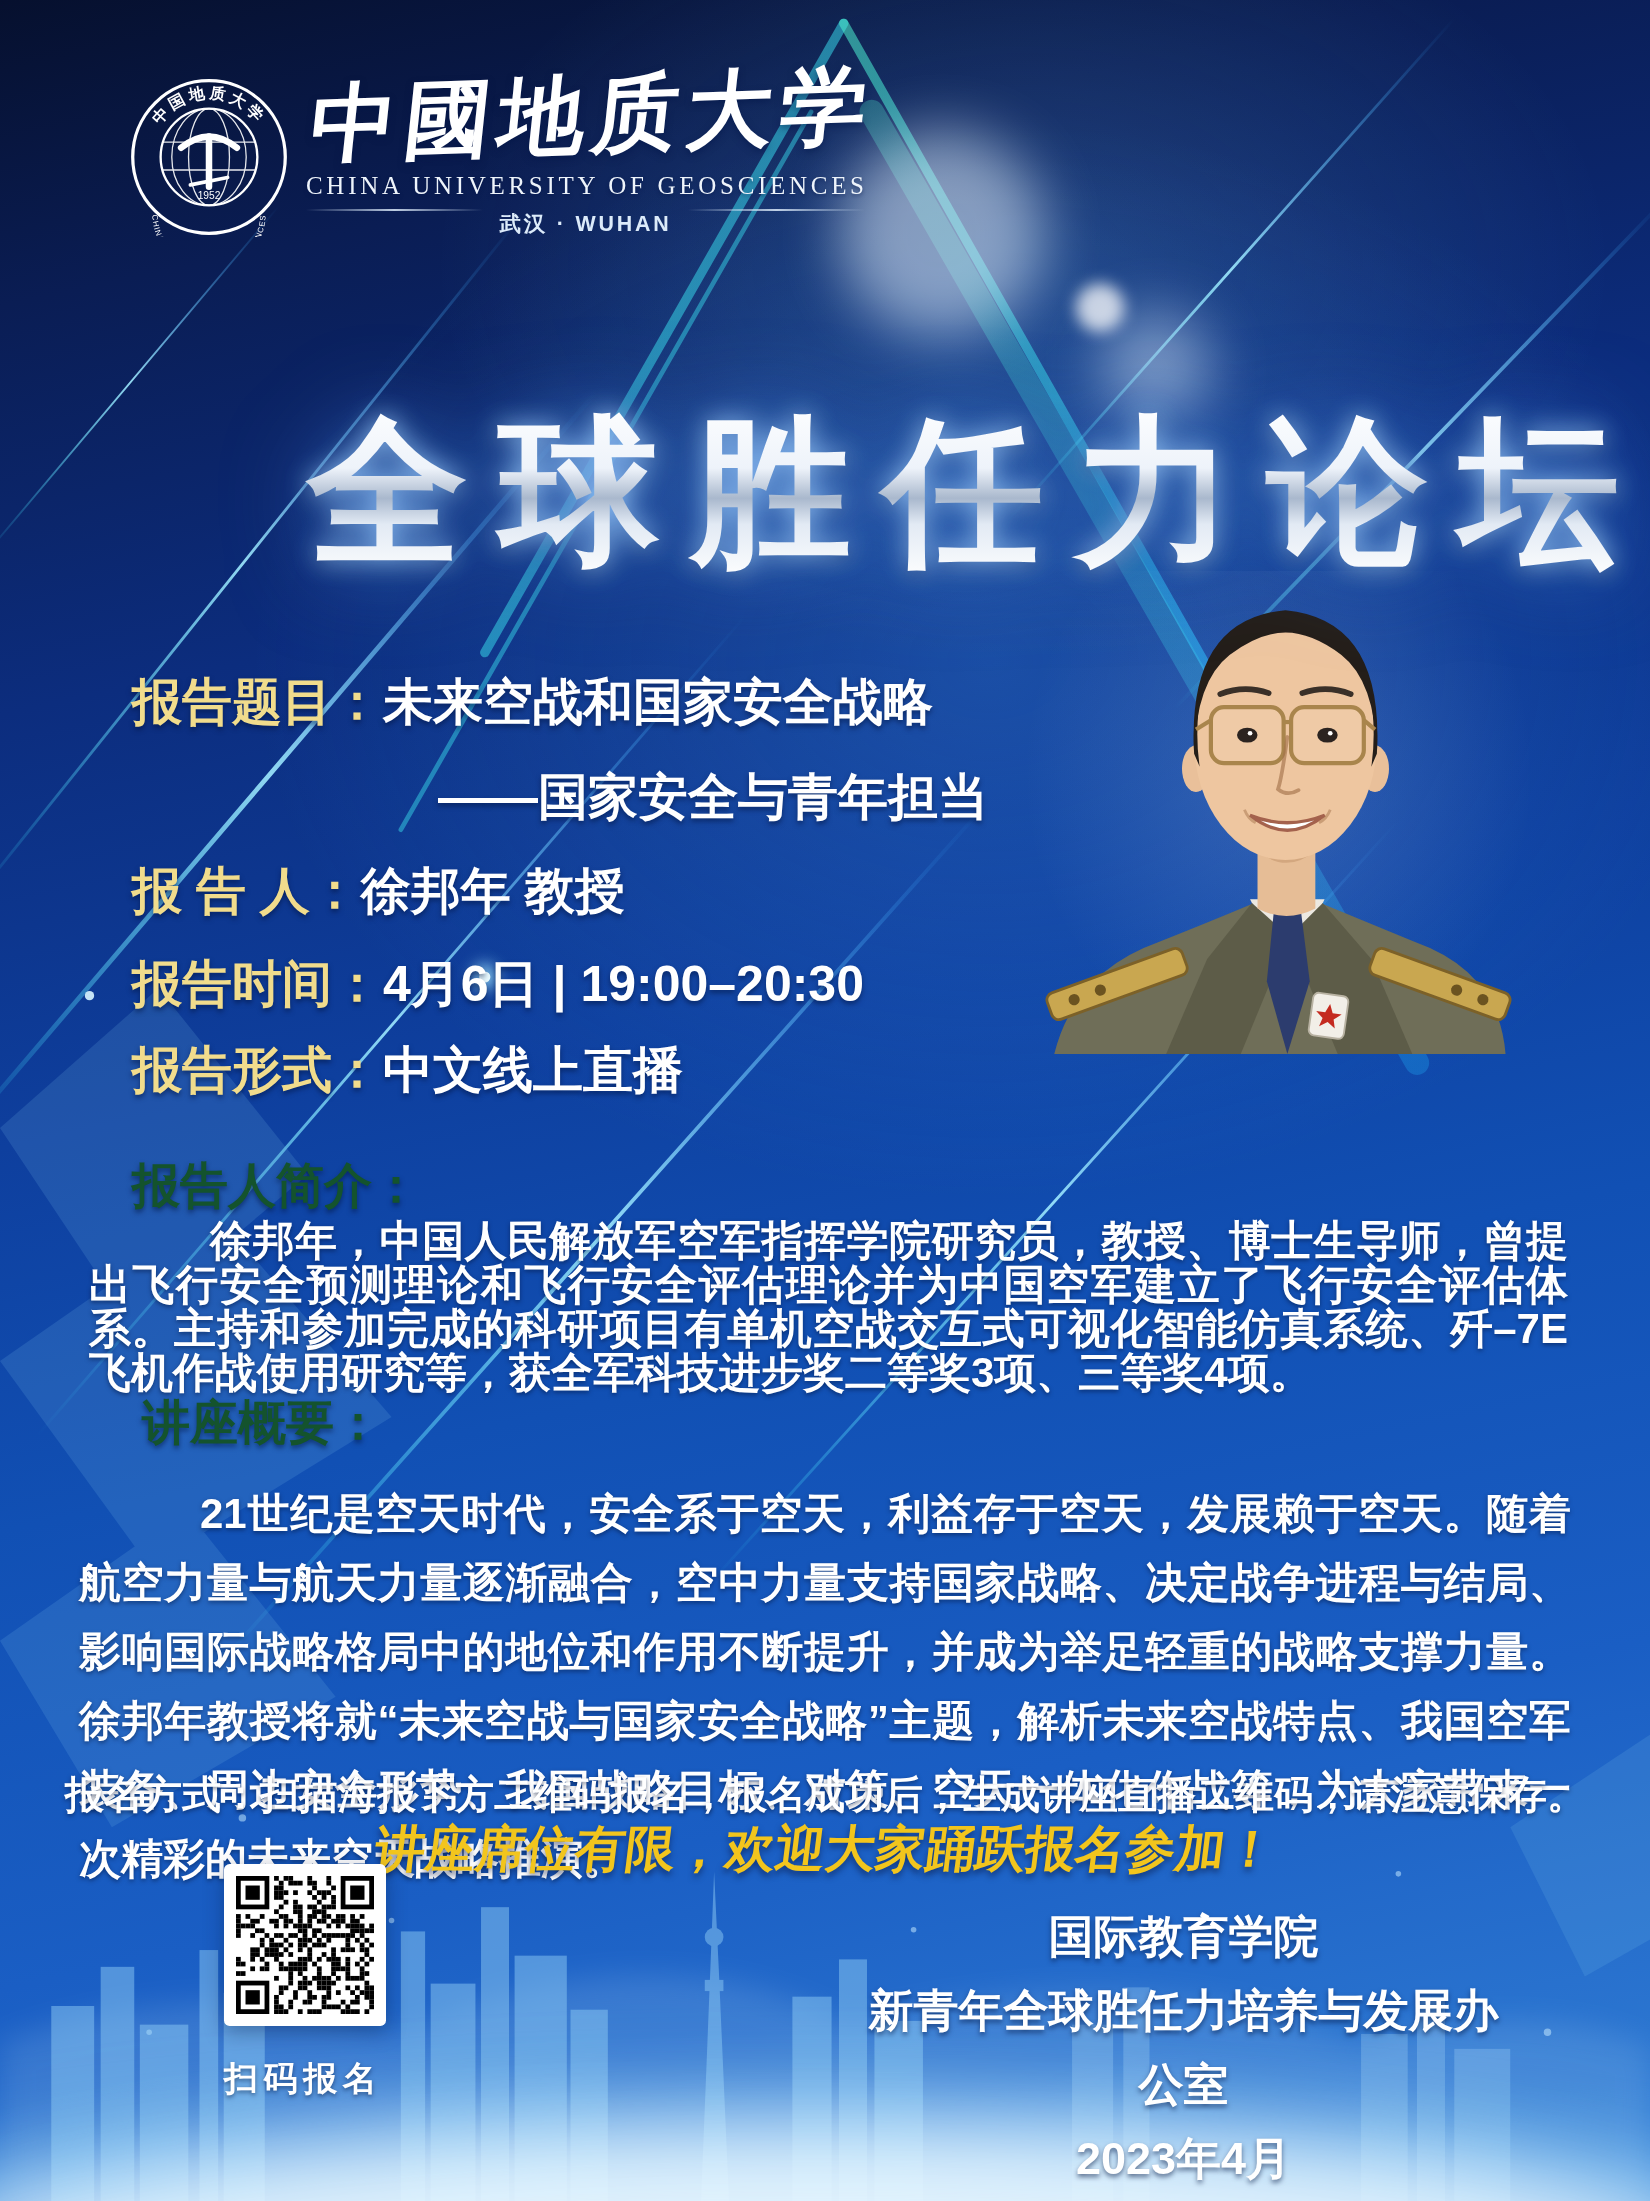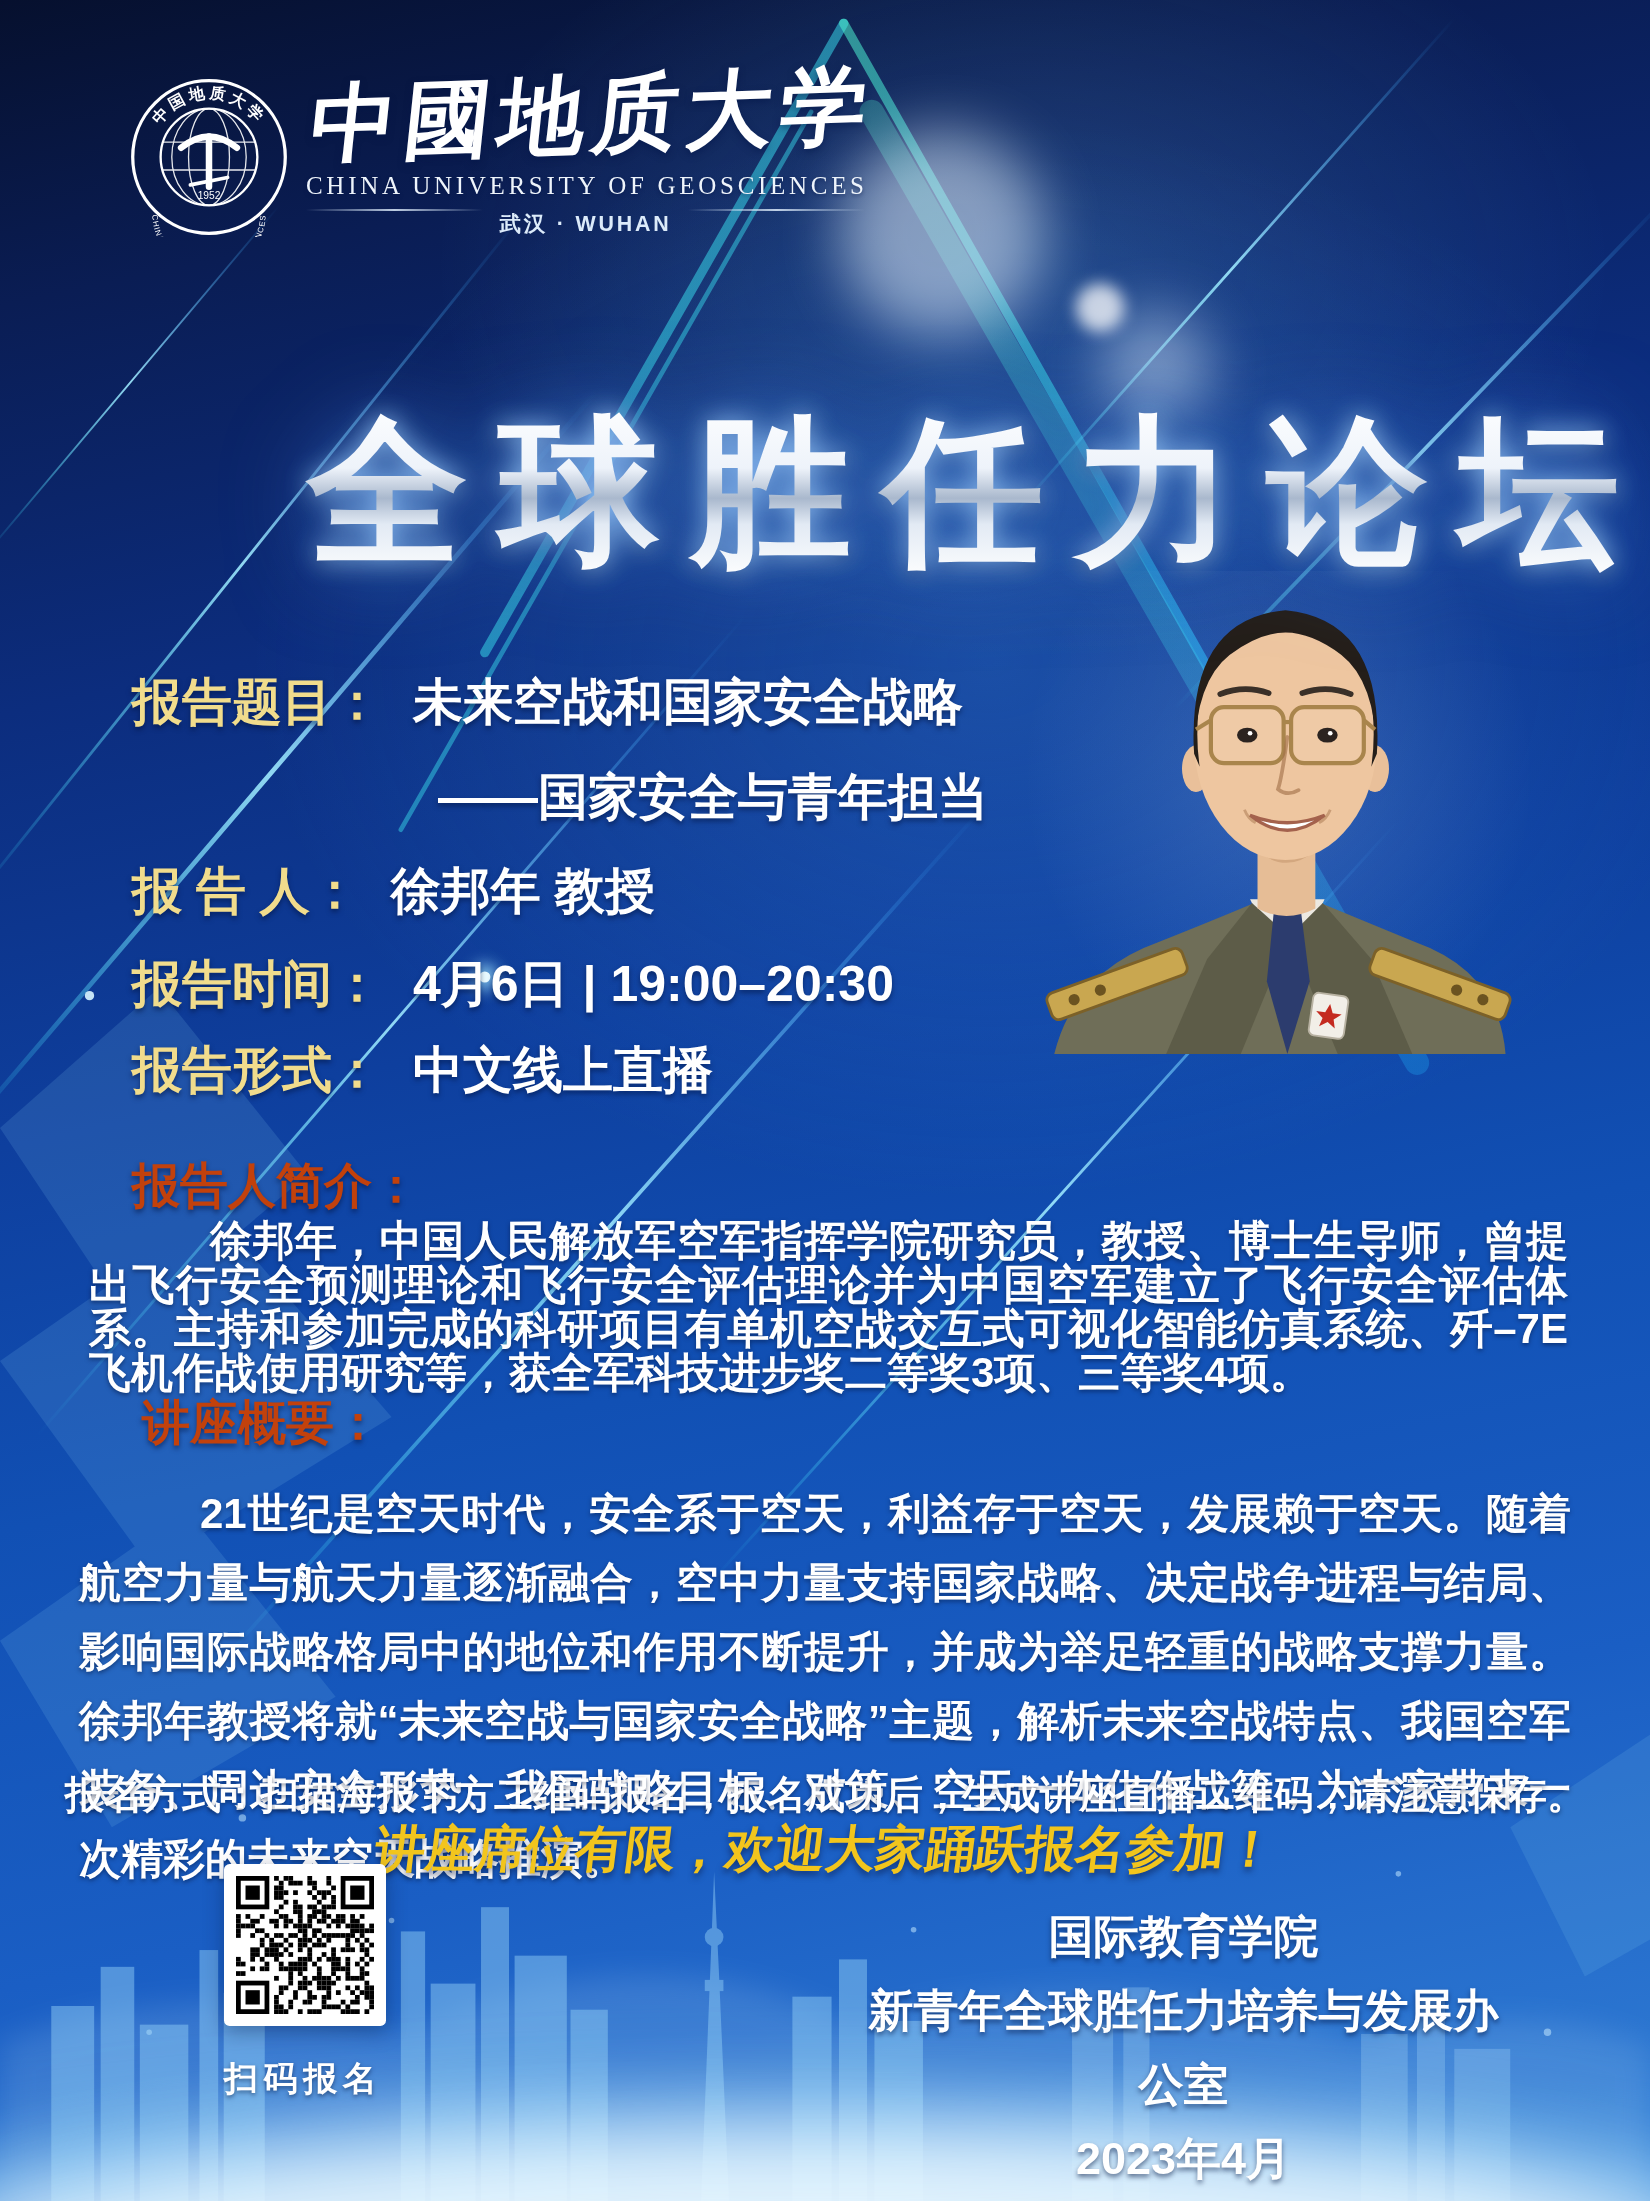--- a/index.html
+++ b/index.html
@@ -43,35 +43,35 @@
   .main-title{
     left:0;top:386px;width:100%;text-align:right;z-index:3;
     font-size:160px;font-weight:bold;letter-spacing:32px;text-indent:32px;white-space:nowrap;
     background:linear-gradient(180deg,#fdfeff 8%,#eef3fa 38%,#a9b8cd 52%,#e2eaf4 64%,#ffffff 90%);
     -webkit-background-clip:text;background-clip:text;color:transparent;
     filter:drop-shadow(0 0 13px rgba(150,200,255,.95)) drop-shadow(0 0 41px rgba(90,160,255,.55)) drop-shadow(0 4.7px 6.5px rgba(10,30,80,.65));
   }
 
   
   .info-row{z-index:3;font-size:50px;font-weight:bold;white-space:nowrap;text-shadow:0 2.8px 5.6px rgba(0,18,60,.55);}
-  .lbl{color:#f1dc8c;margin-right:31px;}
+  .lbl{color:#f1dc8c;margin-right:1px;}
   .val{color:#ffffff;}
   .row-topic{left:132px;top:669px;}
   .row-sub{left:438px;top:764px;color:#fff;}
   .row-speaker{left:132px;top:858px;}
   .row-time{left:132px;top:951px;}
   .row-format{left:132px;top:1037px;}
 
   
   .photo{left:1028px;top:571px;width:501px;height:483px;z-index:2;
     background:radial-gradient(ellipse at 50% 42%, rgba(190,215,245,.18), rgba(190,215,245,0) 72%);}
   .photo svg{width:100%;height:100%;display:block;}
 
   
-  .sec-head{z-index:3;font-size:48px;font-weight:bold;color:#c2410c;white-space:nowrap;text-shadow:0 2.8px 5.6px rgba(0,18,60,.55);}
+  .sec-head{z-index:3;font-size:48px;font-weight:bold;color:#14532d;white-space:nowrap;text-shadow:0 2.8px 5.6px rgba(0,18,60,.55);}
   .head-bio{left:132px;top:1154px;}
   .head-summary{left:142px;top:1391px;}
   .body-text{
     z-index:3;color:#ffffff;font-weight:bold;font-size:42px;line-height:44px;
     text-align:justify;text-indent:121px;text-shadow:0 1.9px 4.7px rgba(0,15,50,.5);
   }
   .bio-text{left:89px;top:1219px;width:1479px;}
   .summary-text{left:79px;top:1479px;width:1492px;line-height:69px;}
 
   

